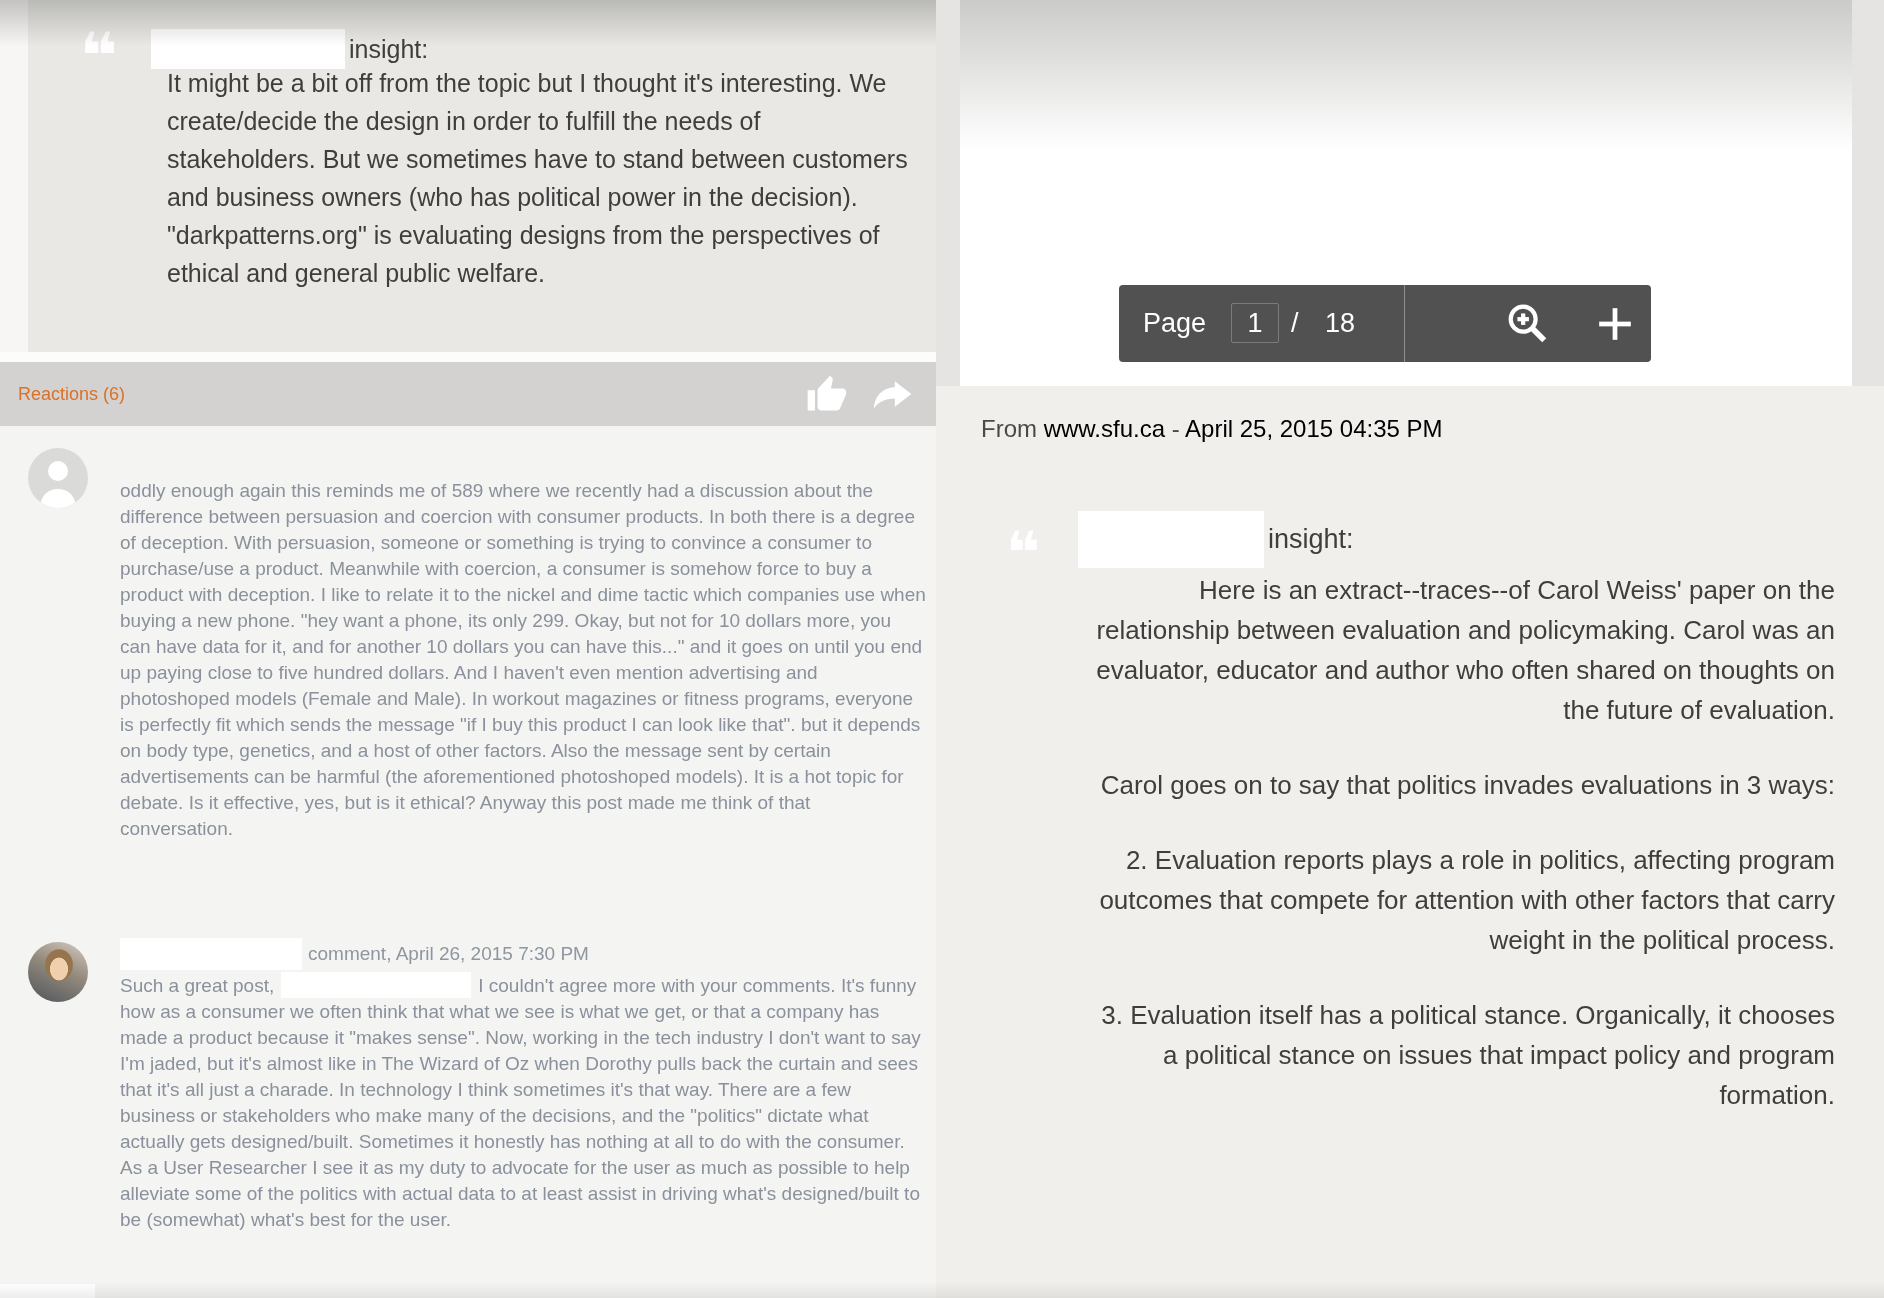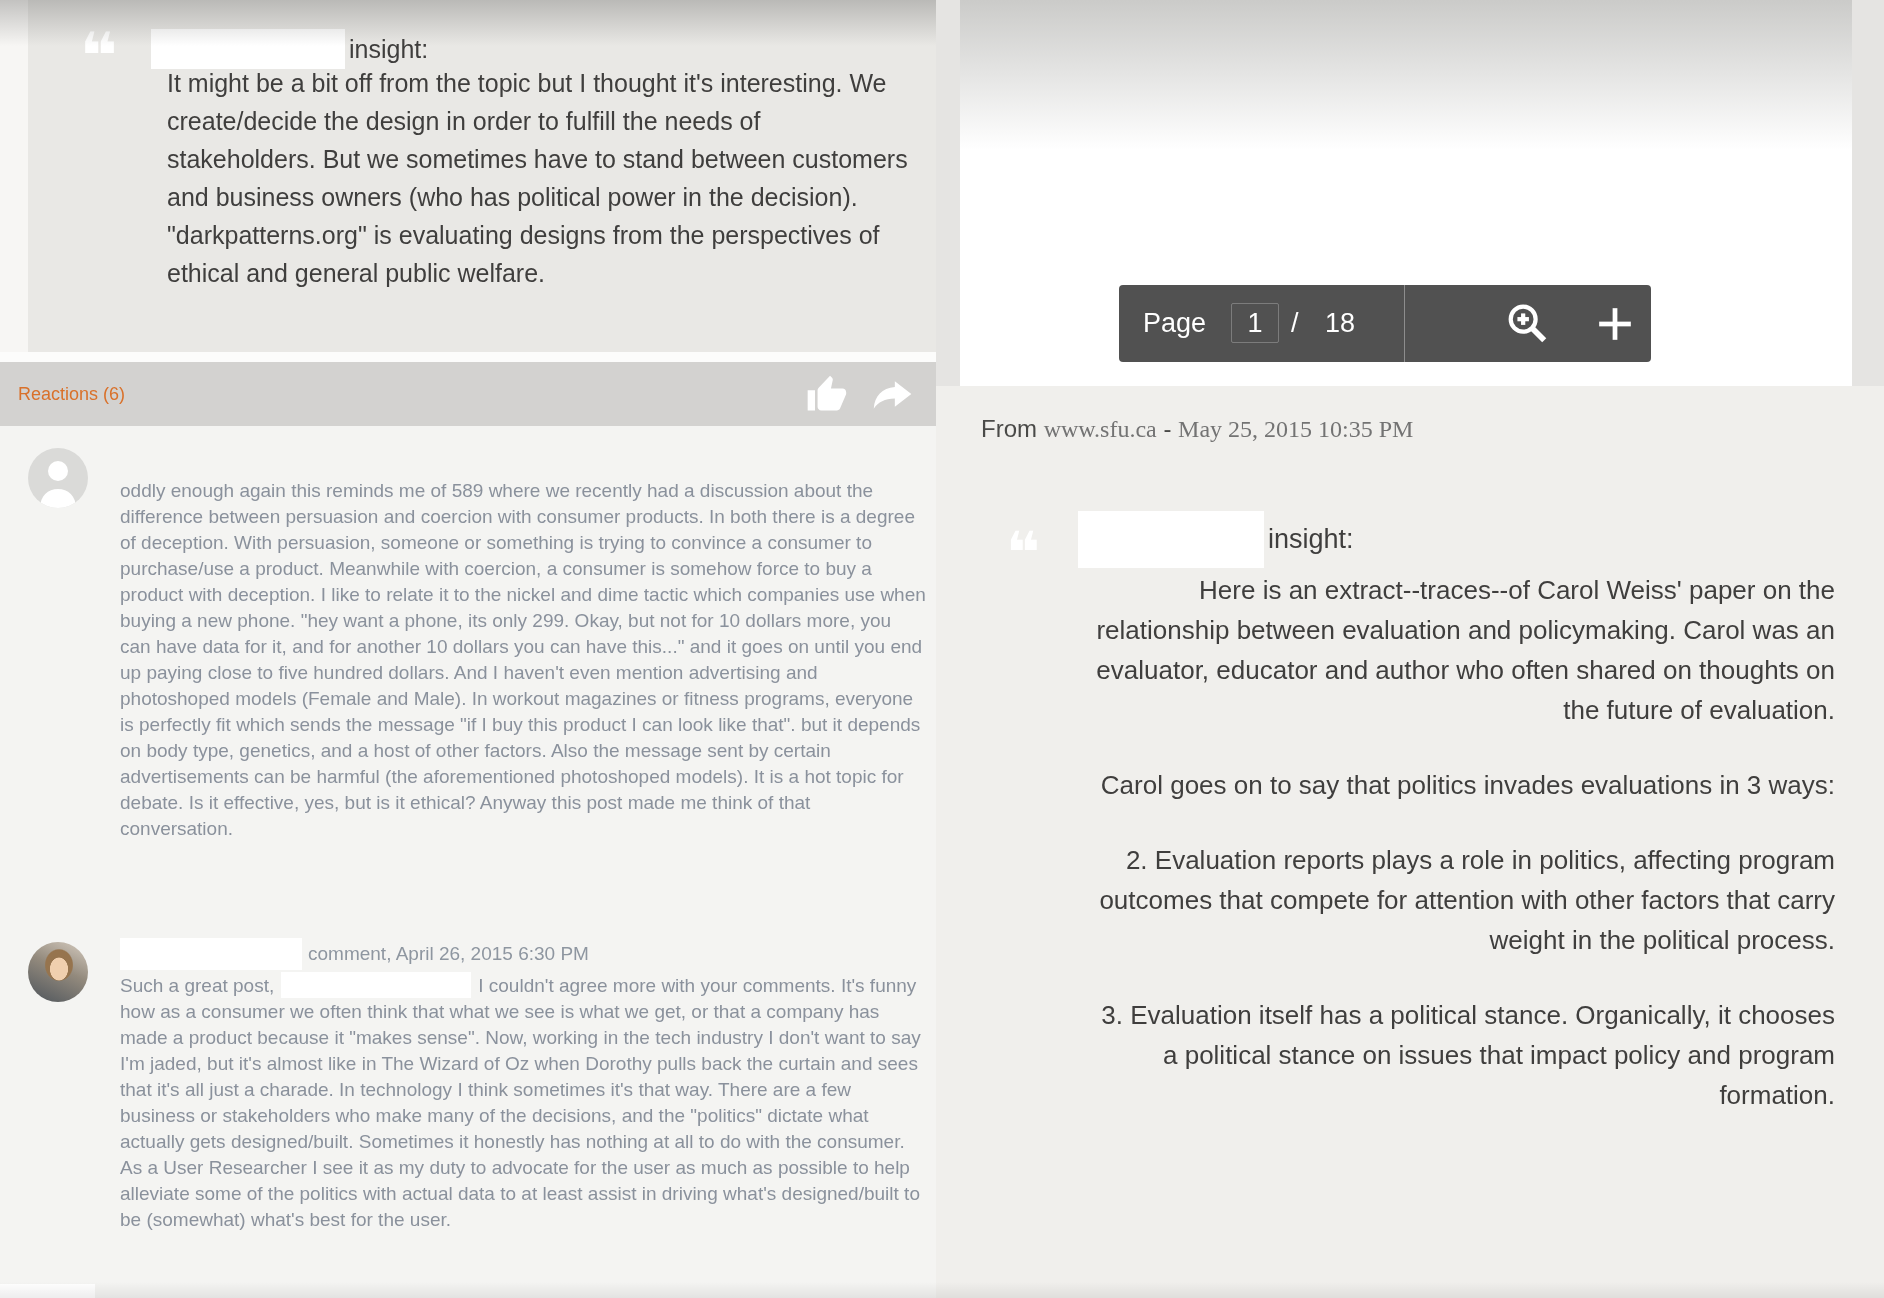--- a/index.html
+++ b/index.html
@@ -54,21 +54,21 @@
   .tb-text{font-size:27px;color:#ffffff;top:23px;}
   .tb-page{left:24px;}
   .tb-cur{left:112px;width:46px;text-align:center;top:18px;height:38px;line-height:38px;
           border:1px solid rgba(255,255,255,0.25);border-radius:2px;}
   .tb-sep{left:172px;}
   .tb-total{left:206px;}
   .tb-zoom{left:385px;top:15px;}
   .tb-plus{left:477px;top:20px;}
 
   .source-line{left:981px;top:415px;font-size:24px;color:#4a4a48;}
-  .src-link{color:#737373;text-decoration:none;font-family:Liberation Serif, serif;}
+  .src-link{color:#000000;text-decoration:none;}
   .q-right{left:1006px;top:525px;font-size:58px;line-height:56px;}
   .insight2-head{left:1078px;top:511px;height:57px;display:flex;align-items:center;}
   .insight2-head .redact{width:186px;height:57px;}
   .insight2-label{font-size:27px;color:#3f3e3d;margin-left:4px;}
   .insight2-body{left:1083px;top:570px;width:752px;font-size:26px;line-height:40px;color:#3f3e3d;}
   .insight2-body p{margin:0 0 35px 5px;text-align:right;}
 </style>
 </head>
 <body>
 
@@ -109,21 +109,21 @@
         <circle cx="30" cy="23" r="10" fill="#ffffff"></circle>
         <path d="M12 60c0-12 8-19 18-19s18 7 18 19z" fill="#ffffff"></path>
       </svg>
   </div>
   <div class="abs cmt-body cmt1-body">oddly enough again this reminds me of 589 where we recently had a discussion about the difference between persuasion and coercion with consumer products. In both there is a degree of deception. With persuasion, someone or something is trying to convince a consumer to purchase/use a product. Meanwhile with coercion, a consumer is somehow force to buy a product with deception. I like to relate it to the nickel and dime tactic which companies use when buying a new phone. "hey want a phone, its only 299. Okay, but not for 10 dollars more, you can have data for it, and for another 10 dollars you can have this..." and it goes on until you end up paying close to five hundred dollars. And I haven't even mention advertising and photoshoped models (Female and Male). In workout magazines or fitness programs, everyone is perfectly fit which sends the message "if I buy this product I can look like that". but it depends on body type, genetics, and a host of other factors. Also the message sent by certain advertisements can be harmful (the aforementioned photoshoped models). It is a hot topic for debate. Is it effective, yes, but is it ethical? Anyway this post made me think of that conversation.</div>
 
   <div class="abs avatar avatar-photo" style="left:28px;top:942px;"></div>
   <div class="abs orange-sliver"></div>
   <div class="abs cmt-head cmt2-head">
     <span class="redact"></span>
-    <span>comment, April 26, 2015 6:30 PM</span>
+    <span>comment, April 26, 2015 7:30 PM</span>
   </div>
   <div class="abs cmt-body cmt2-body">
     <span>Such a great post,</span><span class="redact inline-redact"></span><span>I couldn't agree more with your comments. It's funny how as a consumer we often think that what we see is what we get, or that a company has made a product because it "makes sense". Now, working in the tech industry I don't want to say I'm jaded, but it's almost like in The Wizard of Oz when Dorothy pulls back the curtain and sees that it's all just a charade. In technology I think sometimes it's that way. There are a few business or stakeholders who make many of the decisions, and the "politics" dictate what actually gets designed/built. Sometimes it honestly has nothing at all to do with the consumer. As a User Researcher I see it as my duty to advocate for the user as much as possible to help alleviate some of the politics with actual data to at least assist in driving what's designed/built to be (somewhat) what's best for the user.</span>
   </div>
 
   <div class="abs bl-notch"></div>
 </div>
 
 <div class="abs pdf-area">
   <div class="abs pdf-page" style="left:24px;top:0;"></div>
@@ -146,21 +146,21 @@
   </span>
   <span class="abs tb-plus">
     <svg width="38" height="38" viewBox="0 0 24 24" stroke="#ffffff" stroke-width="3">
         <line x1="12" y1="2" x2="12" y2="22"></line>
         <line x1="2" y1="12" x2="22" y2="12"></line>
       </svg>
   </span>
 </div>
 
 <div class="abs source-line">
-  <span>From </span><a class="src-link">www.sfu.ca</a><span> - </span><a class="src-link">May 25, 2015 10:35 PM</a>
+  <span>From </span><a class="src-link">www.sfu.ca</a><span> - </span><a class="src-link">April 25, 2015 04:35 PM</a>
 </div>
 
 <div class="abs quote-glyph q-right">❝</div>
 <div class="abs insight2-head">
   <span class="redact"></span>
   <span class="insight2-label">insight:</span>
 </div>
 <div class="abs insight2-body">
   <p>Here is an extract--traces--of Carol Weiss' paper on the relationship between evaluation and policymaking. Carol was an evaluator, educator and author who often shared on thoughts on the future of evaluation.</p>
   <p>Carol goes on to say that politics invades evaluations in 3 ways:</p>

